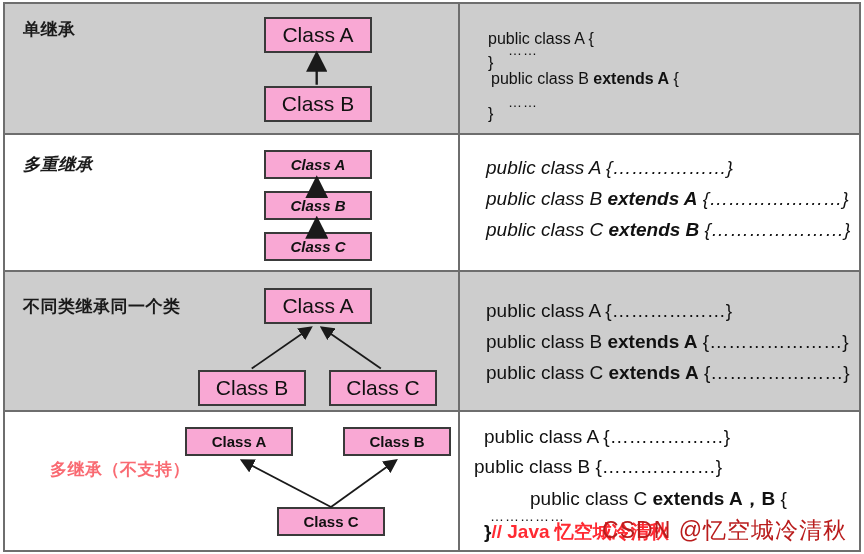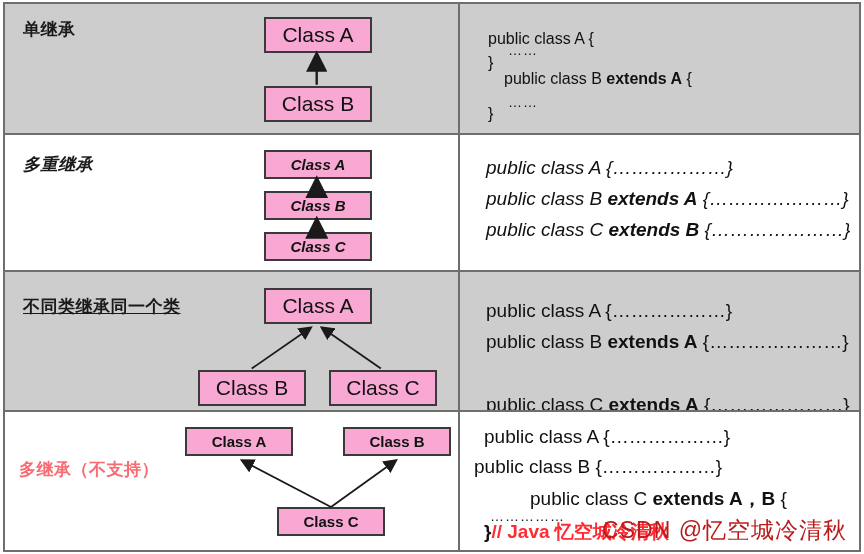--- a/index.html
+++ b/index.html
@@ -61,21 +61,21 @@
 
   
   .row-title {
     position: absolute;
     font-weight: bold;
     color: #1a1a1a;
     font-size: 17px;
     letter-spacing: 0.5px;
     white-space: nowrap;
   }
-  .row-title.red { color: #f96a72; }
+  .row-title.red { color: #f96a72; margin-left: 31px; }
 
   
   .cbox {
     position: absolute;
     box-sizing: border-box;
     background: #f9a8d4;
     border: 2px solid #3a3a3a;
     display: flex;
     align-items: center;
     justify-content: center;
@@ -150,21 +150,21 @@
             </marker>
           </defs>
           <line x1="313" y1="82" x2="313" y2="52" stroke="#1a1a1a" stroke-width="2.4" marker-end="url(#ah1)"></line>
         </svg>
       </div>
 
       <div class="right-cell">
         <div class="code dense" style="left:28px; top:14px;margin-top:12px;">public class A {</div>
         <div class="code tiny-dots" style="left:48px; top:38px;">……</div>
         <div class="code dense" style="left:28px; top:50px;">}</div>
-        <div class="code dense" style="left:44px; top:66px;">
+        <div class="code dense" style="left:31px; top:66px;">
           <span>public class B </span><b>extends A</b><span> {</span>
         </div>
         <div class="code tiny-dots" style="left:48px; top:90px;">……</div>
         <div class="code dense" style="left:28px; top:101px;">}</div>
       </div>
     </div>
 
     <div class="row plain" style="height:137px;font-style:italic;">
       <div class="left-cell">
         <div class="row-title" style="left:18px; top:18px;">多重继承</div>
@@ -196,21 +196,21 @@
           <span>public class B </span><b>extends A</b><span> {…………………}</span>
         </div>
         <div class="code" style="left:26px; top:84px;">
           <span>public class C </span><b>extends B</b><span> {…………………}</span>
         </div>
       </div>
     </div>
 
     <div class="row shaded" style="height:140px;">
       <div class="left-cell">
-        <div class="row-title" style="left:18px; top:23px;text-decoration:underline;">不同类继承同一个类</div>
+        <div class="row-title" style="left:18px; top:23px;">不同类继承同一个类</div>
 
         <div class="cbox big" style="left:259px; top:16px; width:108px; height:36px;">
           <span>Class A</span>
         </div>
         <div class="cbox big" style="left:193px; top:98px; width:108px; height:36px;">
           <span>Class B</span>
         </div>
         <div class="cbox big" style="left:324px; top:98px; width:108px; height:36px;">
           <span>Class C</span>
         </div>
@@ -224,21 +224,21 @@
           <line x1="247" y1="98" x2="306" y2="57" stroke="#1a1a1a" stroke-width="1.8" marker-end="url(#ah3)"></line>
           <line x1="378" y1="98" x2="319" y2="57" stroke="#1a1a1a" stroke-width="1.8" marker-end="url(#ah3)"></line>
         </svg>
       </div>
 
       <div class="right-cell">
         <div class="code" style="left:26px; top:28px;">public class A {………………}</div>
         <div class="code" style="left:26px; top:59px;">
           <span>public class B </span><b>extends A</b><span> {…………………}</span>
         </div>
-        <div class="code" style="left:26px; top:90px;margin-top:32px;">
+        <div class="code" style="left:26px; top:90px;">
           <span>public class C </span><b>extends A</b><span> {…………………}</span>
         </div>
       </div>
     </div>
 
     <div class="row plain last" style="height:138px;">
       <div class="left-cell">
         <div class="row-title red" style="left:14px; top:46px;">多继承（不支持）</div>
 
         <div class="cbox small" style="left:180px; top:15px; width:108px; height:29px;">

